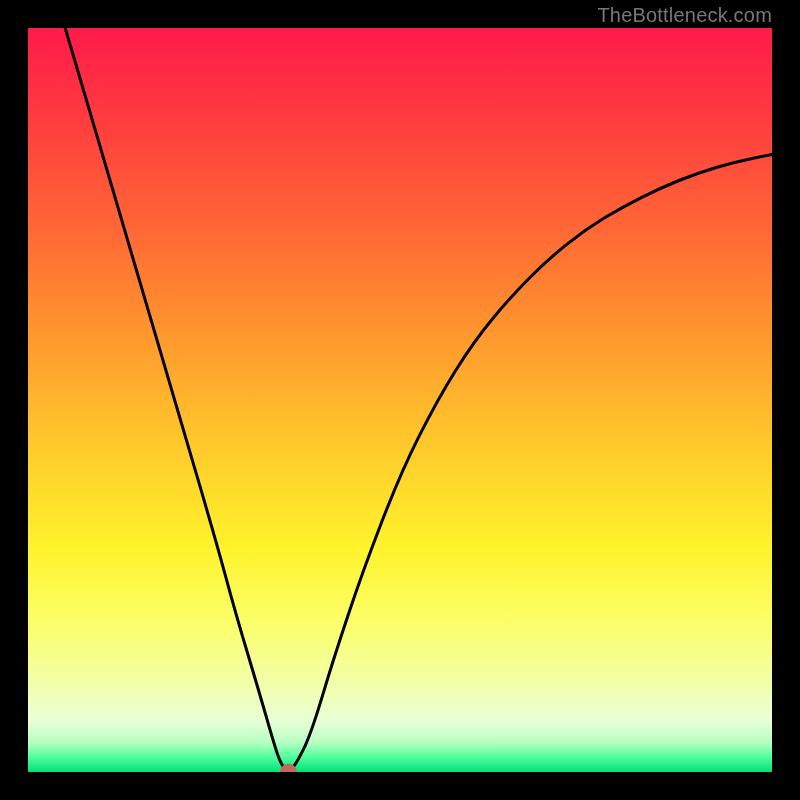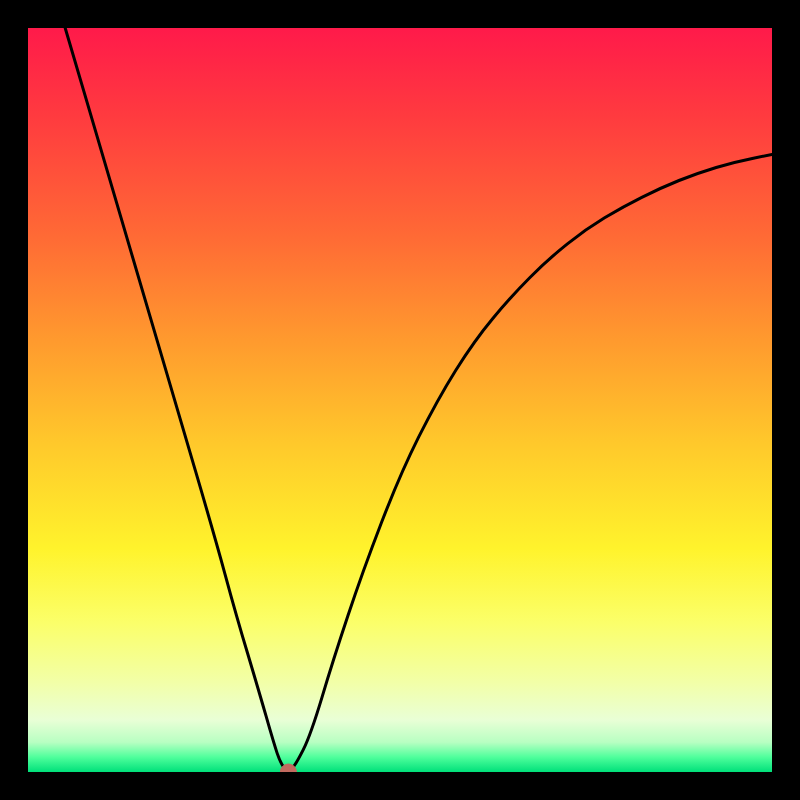--- a/index.html
+++ b/index.html
@@ -55,19 +55,20 @@
     color: #777;
     font-size: 20px;
     letter-spacing: 0.2px;
     font-weight: 500;
   }
 </style>
 </head>
 <body>
 
 <div class="frame">
+  <div class="watermark">TheBottleneck.com</div>
   <div class="plot-area">
     <svg class="curve" viewBox="0 0 744 744">
       <path fill="none" stroke="#000" stroke-width="3" stroke-linecap="round" d="M 37.2 0.0 Q 37.2 0.0 55.8 63.2 Q 74.4 126.5 93.0 189.7 Q 111.6 253.0 130.2 316.2 Q 148.8 379.4 167.4 442.7 Q 186.0 505.9 197.2 546.8 Q 208.3 587.8 219.5 625.0 Q 230.6 662.2 238.1 688.2 Q 245.5 714.2 249.2 725.4 Q 253.0 736.6 256.7 740.3 Q 260.4 744.0 264.1 740.3 Q 267.8 736.6 275.3 721.7 Q 282.7 706.8 293.9 669.6 Q 305.0 632.4 319.9 587.8 Q 334.8 543.1 353.4 494.8 Q 372.0 446.4 390.6 409.2 Q 409.2 372.0 427.8 342.2 Q 446.4 312.5 465.0 290.2 Q 483.6 267.8 502.2 249.2 Q 520.8 230.6 539.4 215.8 Q 558.0 200.9 576.6 189.7 Q 595.2 178.6 613.8 169.3 Q 632.4 160.0 651.0 152.5 Q 669.6 145.1 688.2 139.5 Q 706.8 133.9 725.4 130.2 T 744.0 126.5" id="curve-path"></path>
       <circle id="marker" r="8" fill="#c26a5f" stroke="#c26a5f" cx="260.4" cy="744.0"></circle>
     </svg>
   </div>
 </div>
 
 </body></html>

